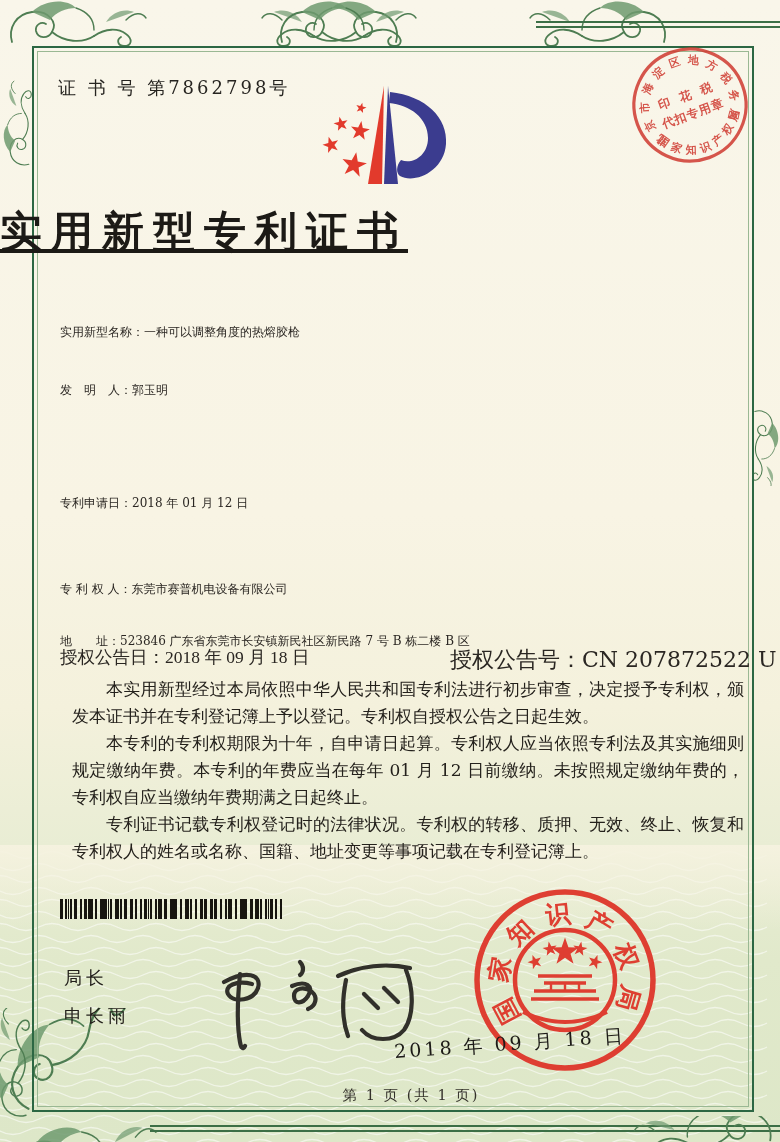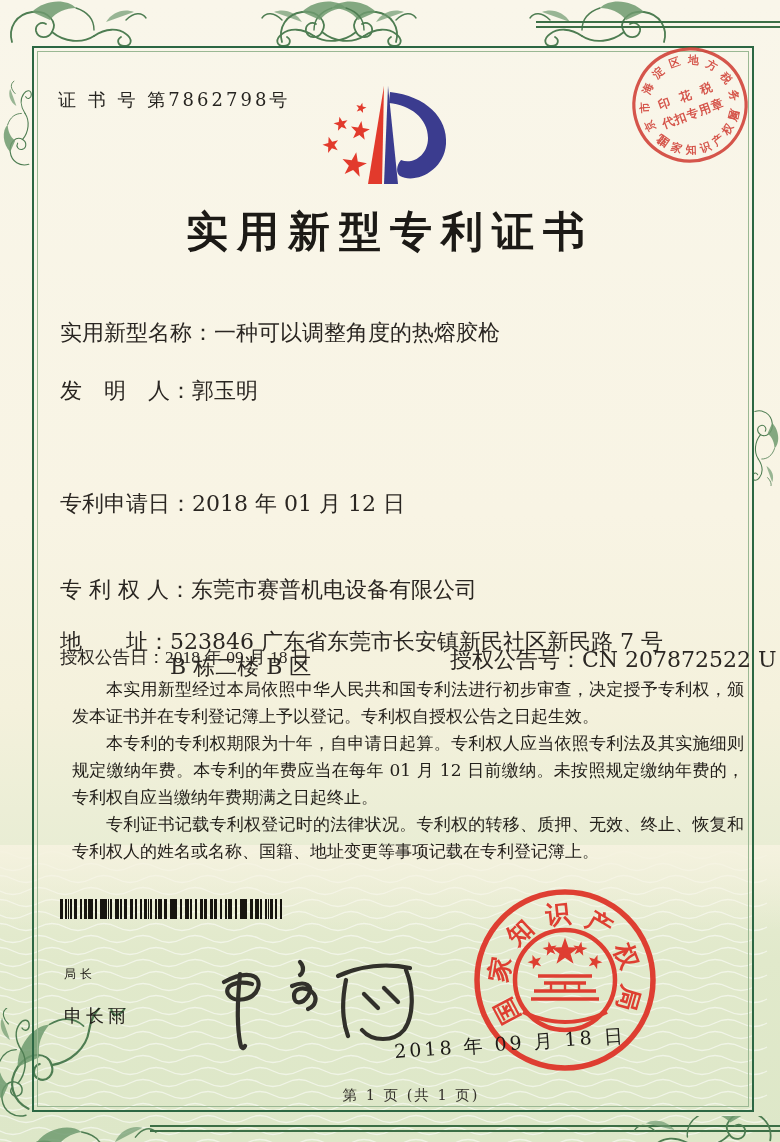--- a/index.html
+++ b/index.html
@@ -5,34 +5,34 @@
   html,body{margin:0;padding:0;}
   body{background:#d9d6c6;font-family:"DejaVu Serif","Liberation Serif",serif;color:#2a2622;}
   .page{position:relative;width:780px;height:1142px;overflow:hidden;
     background:linear-gradient(180deg,#f9f6ea 0%,#f8f4e4 45%,#f4f1dc 62%,#e9edd4 74%,#e1e9cb 84%,#dde7c8 100%);}
   svg{display:block;}
   .abs{position:absolute;}
   
   .frame{position:absolute;left:32px;right:26px;top:46px;bottom:30px;border:2px solid #2c6743;}
   .frame::before{content:'';position:absolute;inset:3px;border:1px solid #9ab893;}
   
-  .cert-no{left:58px;top:88px;font-size:18px;letter-spacing:3px;color:#262420;}
-  .title{left:0;right:0;top:204px;text-align:center;font-size:42px;font-weight:bold;letter-spacing:9px;color:#1c1a16;}
-  .field{left:60px;font-size:22px;line-height:25px;white-space:nowrap;}
+  .cert-no{left:58px;top:76px;font-size:18px;letter-spacing:3px;color:#262420;}
+  .title{left:0;right:0;top:204px;text-align:left;font-size:42px;font-weight:bold;letter-spacing:9px;color:#1c1a16;text-decoration:underline;}
+  .field{left:60px;font-size:12px;line-height:25px;white-space:nowrap;}
   .field .val{white-space:normal;display:inline-block;vertical-align:top;max-width:505px;}
   .grant-left{left:60px;top:645px;font-size:17.5px;font-family:Liberation Serif, serif;}
   .grant-right{left:450px;top:645px;font-size:22px;}
   .paras{left:60px;top:676px;width:672px;font-size:17px;line-height:27px;text-align:justify;color:#24211c;margin-left:12px;}
   .paras p{margin:0;text-indent:2em;}
   .barcode{left:60px;top:899px;width:223px;height:20px;
     background-image:
       repeating-linear-gradient(90deg,#17150f 0 2px,rgba(0,0,0,0) 2px 5px),
       repeating-linear-gradient(90deg,#17150f 0 1px,rgba(0,0,0,0) 1px 8px),
       repeating-linear-gradient(90deg,#17150f 0 3px,rgba(0,0,0,0) 3px 14px);}
-  .signer-title{left:64px;top:966px;font-size:12px;letter-spacing:4px;color:#23201b;}
+  .signer-title{left:64px;top:966px;font-size:18px;letter-spacing:4px;color:#23201b;}
   .signer-name{left:64px;top:1004px;font-size:18px;letter-spacing:4px;color:#23201b;}
   .seal-date{left:380px;top:1031px;width:260px;text-align:center;font-size:19px;letter-spacing:3px;
     color:#1c1a17;transform:rotate(-4deg);}
   .footer{left:0;right:0;top:1086px;text-align:center;font-size:14.5px;letter-spacing:2px;color:#33302a;padding-left:42px;}
   .wave-fade{left:0;top:845px;width:100%;height:85px;background:linear-gradient(#f5f2df,rgba(245,242,223,0));}
   .stamp-center-1{font-size:12px;letter-spacing:3px;font-weight:bold;}
   .stamp-center-2{font-size:12px;letter-spacing:1px;font-weight:bold;}
 </style>
 </head>
 <body>

